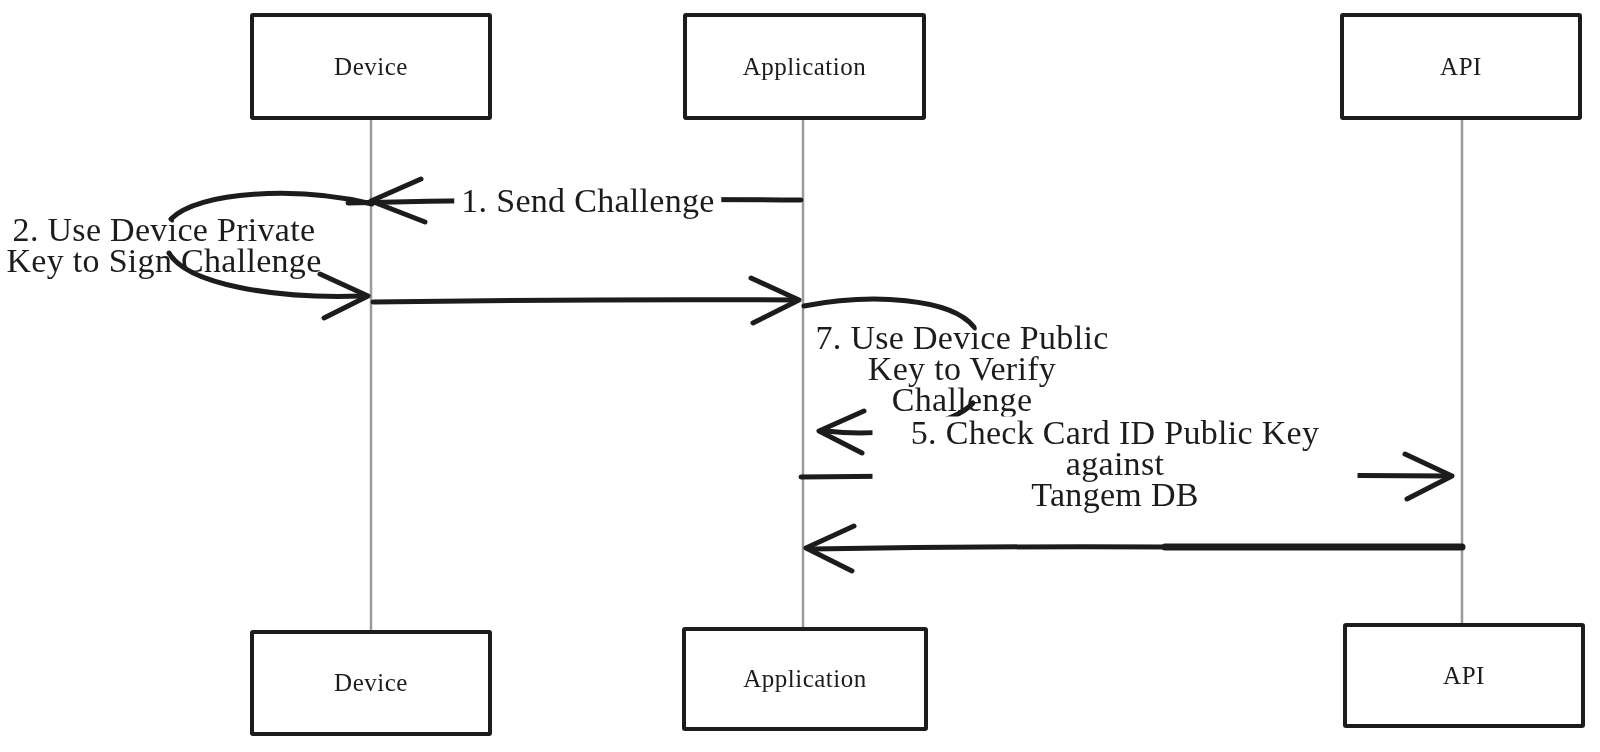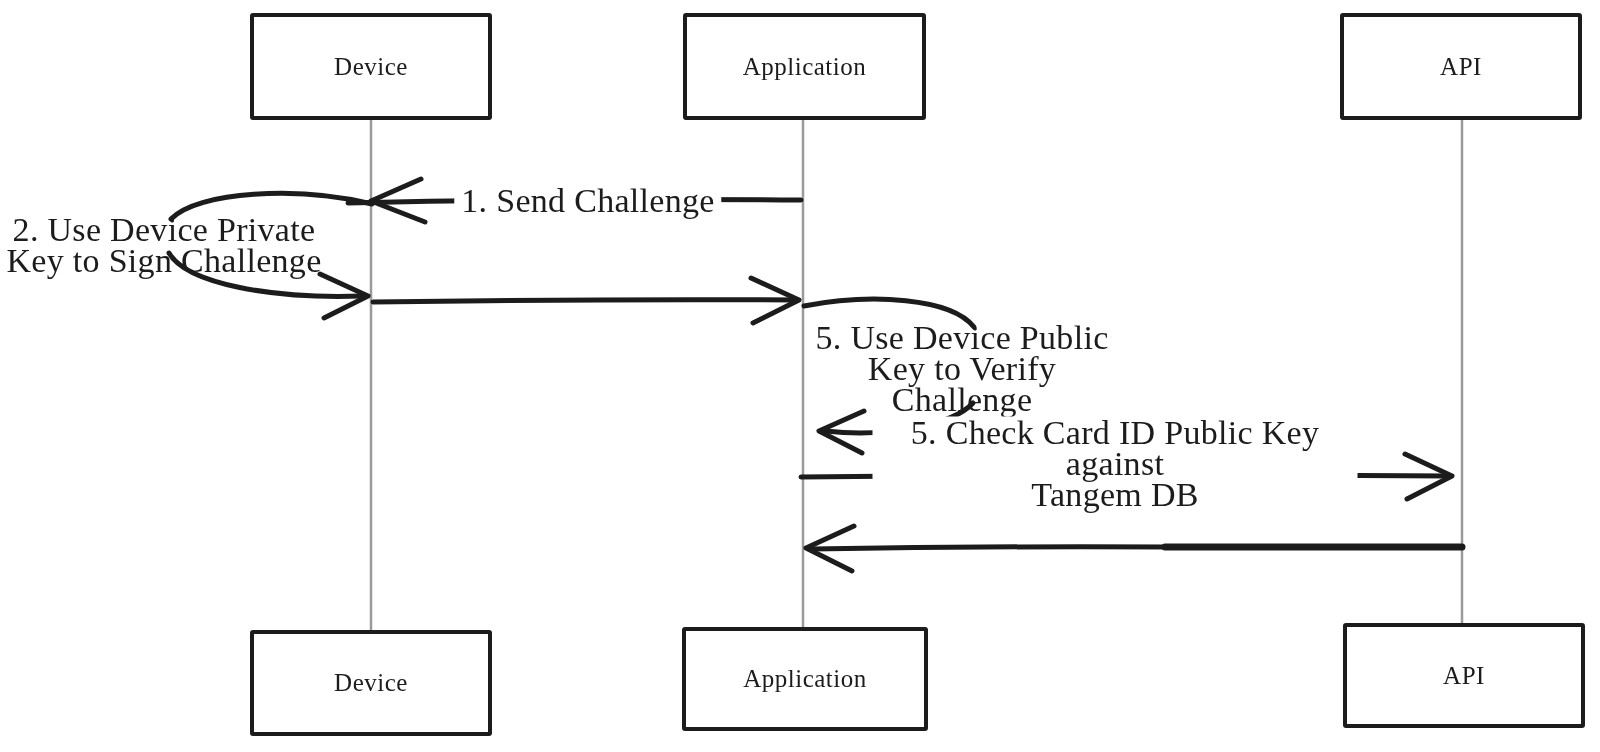--- a/index.html
+++ b/index.html
@@ -131,19 +131,19 @@
   <div class="actor-box box-application-bottom">
     <span>Application</span>
   </div>
   <div class="actor-box box-api-bottom">
     <span>API</span>
   </div>
 
   <div class="msg-label bg label-1">1. Send Challenge</div>
   <div class="msg-label label-2">2. Use Device Private
 Key to Sign Challenge</div>
-  <div class="msg-label label-4">5. Use Device Public
+  <div class="msg-label label-4">7. Use Device Public
 Key to Verify
 Challenge</div>
   <div class="msg-label bg label-5">5. Check Card ID Public Key against
 Tangem DB</div>
 
 </div>
 
 </body></html>

